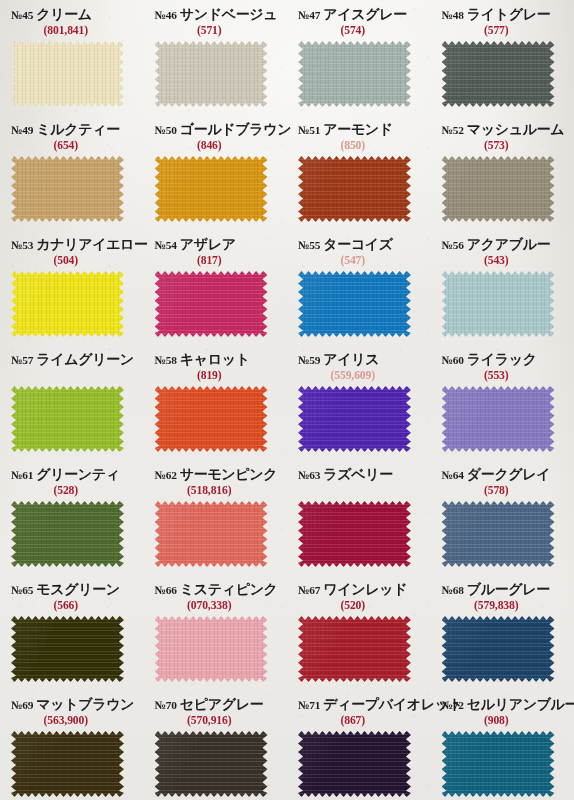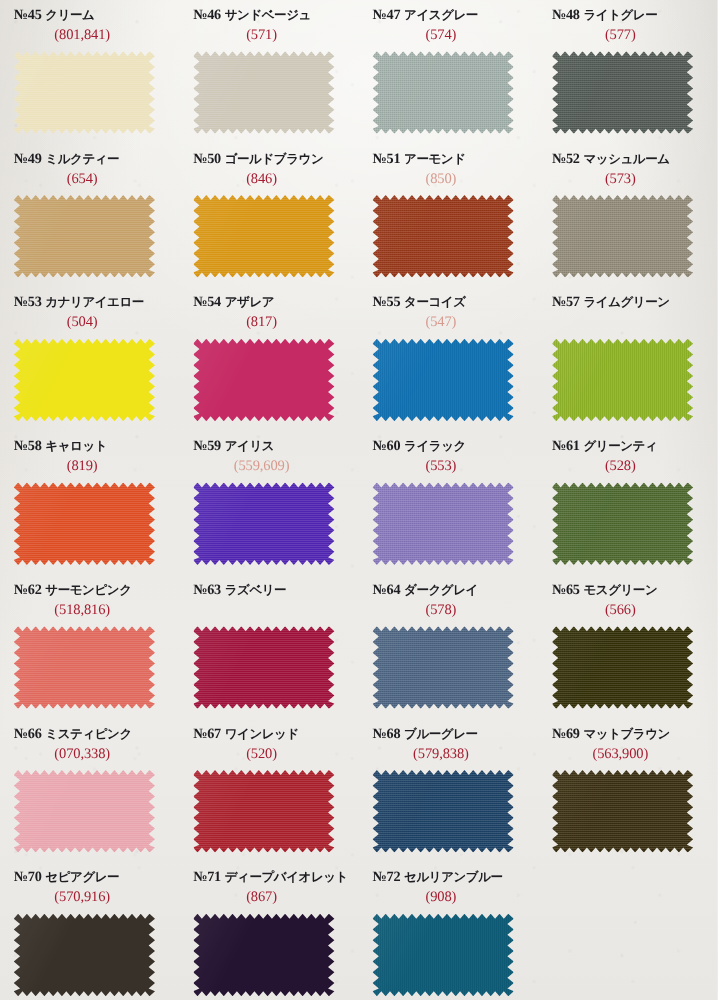--- a/index.html
+++ b/index.html
@@ -65,33 +65,33 @@
     padding-left: 11px;
   }
   .no {
     font-family: "Liberation Serif", "DejaVu Serif", serif;
     font-size: 11.4px;
     font-weight: 600;
     margin-top: 20px;
   }
   .jp {
     font-family: Liberation Sans, sans-serif;
-    font-size: 10px;
+    font-size: 14px;
     font-weight: 600;
     letter-spacing: -0.35px;
     margin-left: 3px;
     margin-top: 44px;
   }
   .code {
     display: block;
     text-align: center;
     margin-top: 2px;
     padding-right: 12px;
     font-family: "Liberation Serif", "DejaVu Serif", serif;
-    font-weight: 400;
+    font-weight: 700;
     font-size: 11.6px;
     color: #a51c30;
     letter-spacing: -0.1px;
   }
   .code.faded { color: #d79a8e; text-align: center; }
 
   
   .swatch-wrap {
     position: absolute;
     left: 11px;
@@ -228,20 +228,27 @@
         </div>
       </div>
       <div class="cell">
         <div class="label-line"><span class="no">№55</span><span class="jp">ターコイズ</span></div>
         <span class="code faded">(547)</span>
         <div class="swatch-wrap">
           <div class="swatch" style="background: rgb(19, 120, 189);"></div>
         </div>
       </div>
       <div class="cell">
+        <div class="label-line"><span class="no">№56</span><span class="jp">アクアブルー</span></div>
+        <span class="code">(543)</span>
+        <div class="swatch-wrap">
+          <div class="swatch" style="background: rgb(169, 199, 201);"></div>
+        </div>
+      </div>
+      <div class="cell">
         <div class="label-line"><span class="no">№57</span><span class="jp">ライムグリーン</span></div>
         <div class="swatch-wrap">
           <div class="swatch" style="background: rgb(150, 188, 42);"></div>
         </div>
       </div>
       <div class="cell">
         <div class="label-line"><span class="no">№58</span><span class="jp">キャロット</span></div>
         <span class="code">(819)</span>
         <div class="swatch-wrap">
           <div class="swatch" style="background: rgb(221, 76, 35);"></div>

